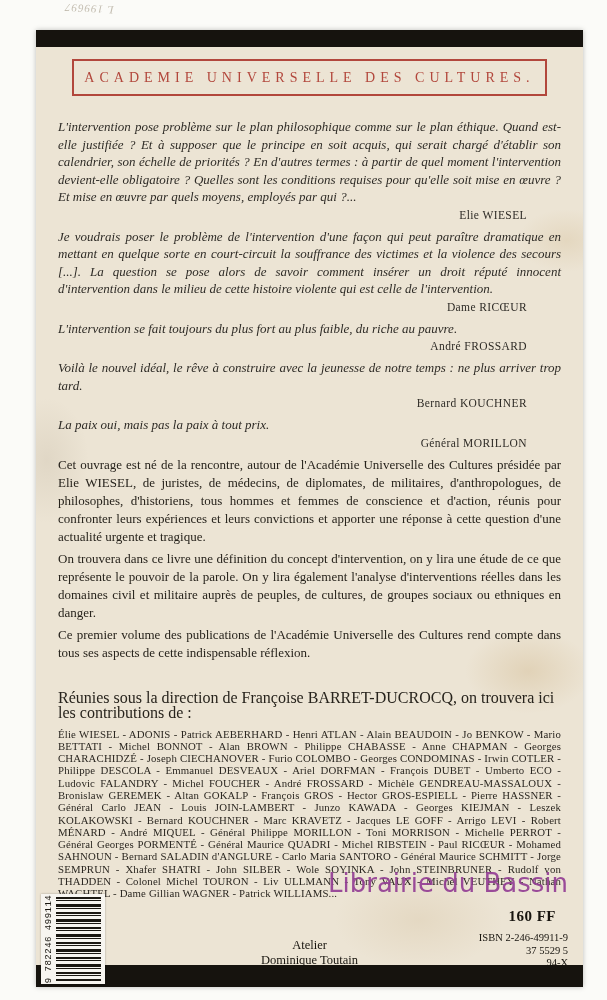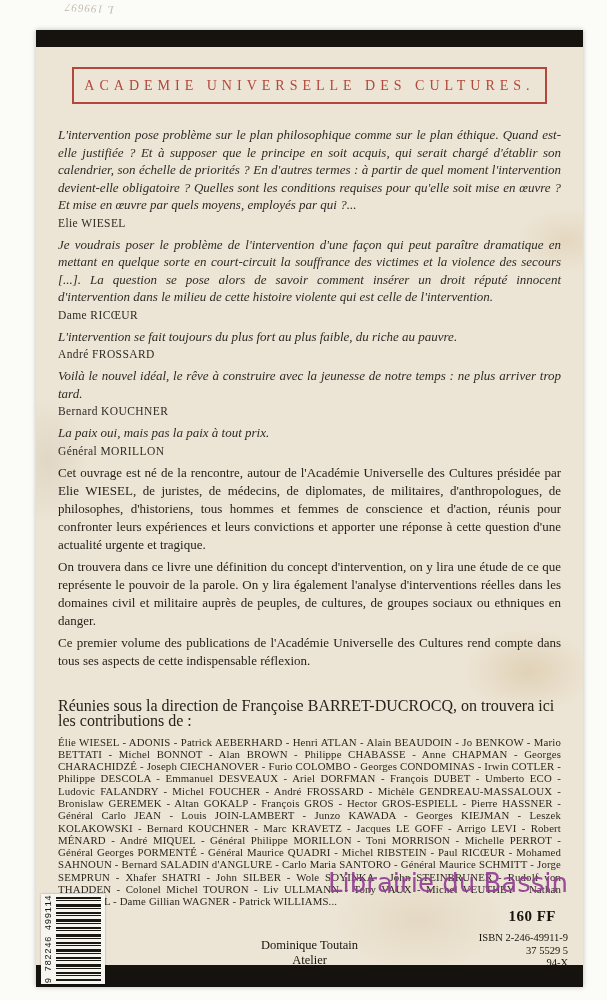--- a/index.html
+++ b/index.html
@@ -19,30 +19,30 @@
     background-image:
       radial-gradient(ellipse 90px 60px at 90% 67%, rgba(196,164,110,0.28), transparent 70%),
       radial-gradient(ellipse 70px 45px at 97% 22%, rgba(196,164,110,0.20), transparent 70%),
       radial-gradient(ellipse 120px 70px at 70% 93%, rgba(188,156,104,0.16), transparent 70%),
       radial-gradient(ellipse 60px 90px at 2% 45%, rgba(120,100,70,0.10), transparent 70%);
     box-shadow:0 0 5px rgba(0,0,0,0.25);
     overflow:hidden;
   }
   .band-top { height:17px; background:#16130e; }
   .band-bottom { position:absolute; left:0; right:0; bottom:0; height:22px; background:#16130e; }
-  .content { padding:8px 22px; position:relative; }
+  .content { padding:0 22px; position:relative; }
   .title-box {
     margin:12px 14px 0; border:2px solid #b2473c; padding:9px 4px 8px;
     text-align:center; color:#b2473c; font-size:14px; letter-spacing:5px;
     white-space:nowrap;
   }
   .quotes { margin-top:22px; color:#2e2b26; }
   .quote { font-style:italic; font-size:13px; line-height:17.5px; text-align:justify; margin:0; }
   .attrib {
-    text-align:left; font-size:11.5px; line-height:12px; letter-spacing:0.4px;
+    text-align:right; font-size:11.5px; line-height:12px; letter-spacing:0.4px;
     padding-right:34px; margin:3px 0 7px; color:#2e2b26;
   }
   .description { margin-top:1px; color:#27231c; }
   .description p { font-size:13px; line-height:18px; text-align:justify; margin:0 0 4px; }
   .direction { margin:28px 0 0; font-size:16px; line-height:15px; color:#27231c; }
   .contributors {
     margin:8px 0 0; font-size:10.8px; line-height:12.3px;
     text-align:justify; color:#2b2721; letter-spacing:0.15px;
   }
   .watermark {
@@ -136,22 +136,22 @@
 
   <div class="price">160 FF</div>
 
   <div class="isbn-block">
     <div>ISBN 2-246-49911-9</div>
     <div>37 5529 5</div>
     <div>94-X</div>
   </div>
 
   <div class="publisher">
+    <div>Atelier</div>
     <div>Dominique Toutain</div>
-    <div>Atelier</div>
   </div>
 
   <div class="barcode">
     <div class="barcode-number-col">
       <span class="barcode-number">9 782246 499114</span>
     </div>
     <div class="barcode-bars"></div>
   </div>
 
   <div class="band-bottom"></div>

